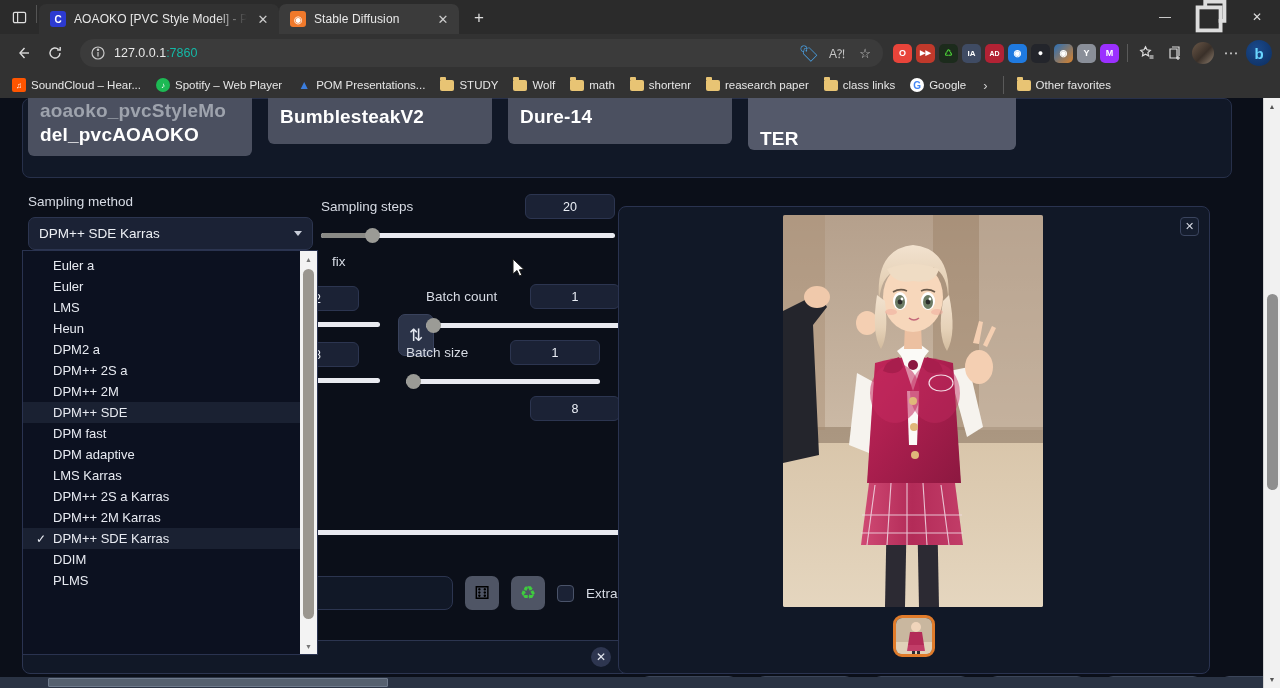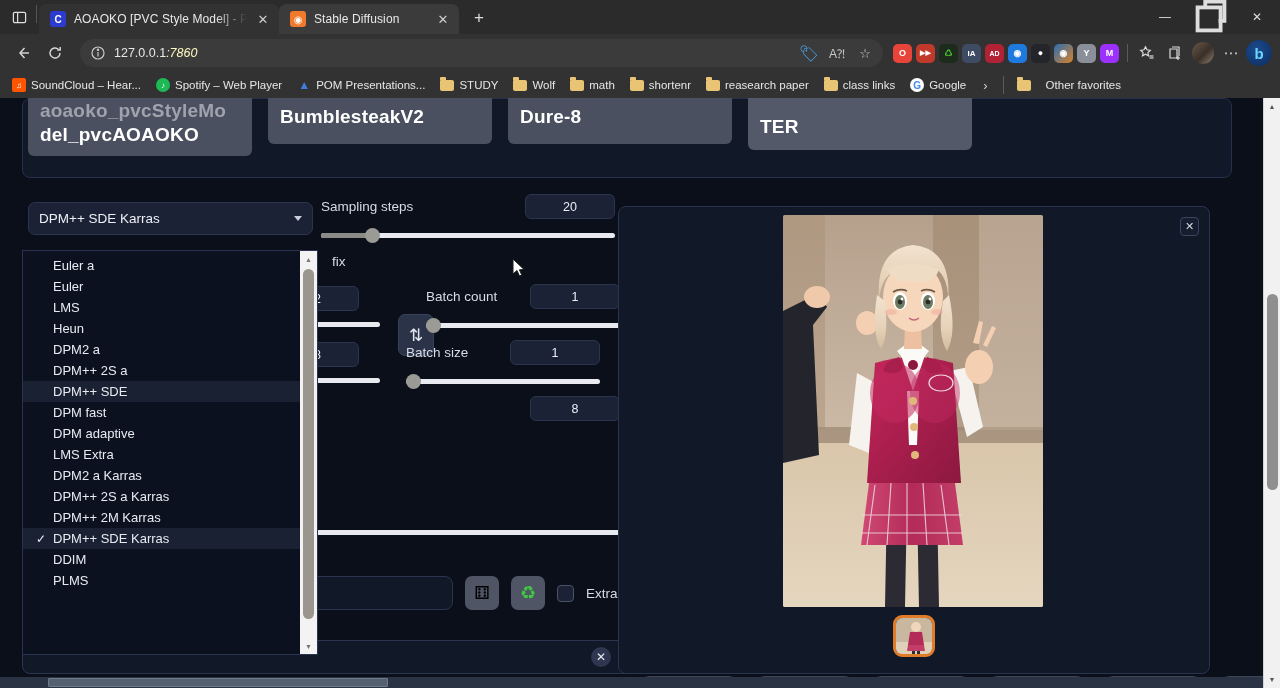--- a/index.html
+++ b/index.html
@@ -51,41 +51,41 @@
   .navbtn { width:30px; height:30px; border-radius:50%; display:flex; align-items:center;
             justify-content:center; color:#dcdcdc; }
   .navbtn svg { width:16px; height:16px; }
   .omnibox {
     flex:1 1 auto; height:28px; background:#3b3b3b; border-radius:14px;
     display:flex; align-items:center; padding: 0 8px 0 10px; margin: 0 8px; gap:8px;
     min-width: 0;
   }
   .omnibox .infoicon { width:16px;height:16px;flex:0 0 16px;color:#c8c8c8; }
   .omnibox .url { flex:1 1 auto; font-size:12.5px; color:#e8e8e8; white-space:nowrap; overflow:hidden; }
-  .omnibox .url .port { color:#fef9c3;font-style:italic; }
+  .omnibox .url .port { color:#14b8a6; }
   .omnibox .oicon { width:20px;height:20px;flex:0 0 20px; display:flex;align-items:center;justify-content:center; }
   .ext-strip { display:flex; align-items:center; gap:4px; padding-right:2px; }
   .ext { width:19px; height:19px; border-radius:5px; display:flex; align-items:center;
          justify-content:center; font-size:9px; font-weight:bold; color:#fff; }
   .vsep { width:1px; height:18px; background:#5a5a5a; margin: 0 4px; }
   .tbicon { width:26px; height:26px; display:flex; align-items:center; justify-content:center; color:#dcdcdc; }
   .tbicon svg { width:16px;height:16px; }
   .avatar-chip { width:22px;height:22px;border-radius:50%;overflow:hidden;
                  background: linear-gradient(135deg,#6b5848,#3a3029 55%,#8d7d6d); }
   .bing { width:26px;height:26px;border-radius:50%;
           background: radial-gradient(circle at 40% 35%, #1b4a8c, #0c2d5e);
           display:flex;align-items:center;justify-content:center;color:#6ad6ff;font-size:15px;font-weight:bold; }
 
   .bookmarks { height:26px; background:#323232; display:flex; align-items:center;
                padding: 0 6px; gap:3px; font-size:11.5px; color:#e6e6e6; overflow:hidden; }
   .bm { display:flex; align-items:center; gap:5px; padding: 2px 6px; border-radius:4px; white-space:nowrap; }
   .bm .bico { width:14px; height:14px; flex:0 0 14px; border-radius:2px;
               display:flex; align-items:center; justify-content:center; font-size:8px; color:#fff; }
   .bm-overflow { color:#d0d0d0; padding: 0 8px; font-size:13px; }
-  .bm-right { margin-left:auto; display:flex; align-items:center; gap:15px;justify-content:center; }
+  .bm-right { margin-left:auto; display:flex; align-items:center; gap:5px;justify-content:center; }
   .folder-ico {
     width:14px;height:11px;background:#e8c474;border-radius:1px 2px 2px 2px;position:relative;
   }
   .folder-ico:before{content:"";position:absolute;top:-3px;left:0;width:6px;height:3px;background:#e8c474;border-radius:1px 1px 0 0;}
 
   
   .viewport { position:absolute; left:0; top:98px; width:1280px; height:590px;
               background:#a16207; overflow:hidden; }
   .page { position:absolute; left:0; top:0; width:1264px; height:590px; background:#0b0f19; }
 
@@ -99,21 +99,21 @@
     background:#4b5060; border-radius:6px; color:#fff;
     font-size:19px; font-weight:bold; padding: 8px 12px;
     display:flex; align-items:flex-end; letter-spacing:.2px;
   }
   .mcard.c1 { width:224px; height:66px; padding-bottom:10px; flex-direction:column;
               align-items:flex-start; justify-content:flex-end; line-height:1.08; overflow:hidden; }
   .mcard.c1 .clip { color:#9ea3ad; font-size:19px; margin-bottom:0px;
                     position:relative; top:-4px; filter: blur(.4px); }
   .mcard.c2 { width:224px; height:54px; align-items:center; }
   .mcard.c3 { width:224px; height:54px; align-items:center; }
-  .mcard.c4 { width:224px; height:60px; background:#54596a; align-items:flex-end; padding-bottom:12px; }
+  .mcard.c4 { width:268px; height:60px; background:#54596a; align-items:flex-end; padding-bottom:0; }
 
   .panelrow { position:absolute; left:22px; top:90px; width:1210px; }
 
   .leftpanel { position:absolute; left:0px; top:0; width:600px; }
   .ctrl-label { color:#d7dbe4; font-size:13.5px; }
 
   .select-box {
     margin-top:8px; width:285px; height:33px; background:#1b2235;
     border:1px solid #2c3550; border-radius:7px; color:#eceff4;
     display:flex; align-items:center; padding: 0 10px; font-size:13.5px;
@@ -375,31 +375,32 @@
       <div class="gr-outer"></div>
       <div class="model-cards">
         <div class="mcard c1">
           <div class="clip">aoaoko_pvcStyleMo</div>
           <div>del_pvcAOAOKO</div>
         </div>
         <div class="mcard c2">
           <span>BumblesteakV2</span>
         </div>
         <div class="mcard c3">
-          <span>Dure-8</span>
+          <span>Dure-14</span>
         </div>
         <div class="mcard c4">
           <span>TER</span>
         </div>
       </div>
 
       <div class="panelrow">
         <div class="leftpanel">
 
           <div style="position:absolute;left:6px;top:6px;">
+            <div class="ctrl-label">Sampling method</div>
             <div class="select-box">
               <span>DPM++ SDE Karras</span>
               <span class="caret"></span>
             </div>
           </div>
 
           <div style="position:absolute;left:299px;top:6px;width:294px;">
             <div class="sliderow-label">
               <div class="ctrl-label">Sampling steps</div>
               <div class="numbox">20</div>
@@ -617,39 +618,39 @@
               <span>Heun</span>
             </div>
           <div class="dd-item">
             <span class="chk"></span>
               <span>DPM2 a</span>
             </div>
           <div class="dd-item">
             <span class="chk"></span>
               <span>DPM++ 2S a</span>
             </div>
+          <div class="dd-item">
+            <span class="chk"></span>
+              <span>DPM++ 2M</span>
+            </div>
           <div class="dd-item hl">
             <span class="chk"></span>
               <span>DPM++ SDE</span>
             </div>
           <div class="dd-item">
             <span class="chk"></span>
               <span>DPM fast</span>
             </div>
           <div class="dd-item">
             <span class="chk"></span>
               <span>DPM adaptive</span>
             </div>
           <div class="dd-item">
             <span class="chk"></span>
-              <span>LMS Extra</span>
-            </div>
-          <div class="dd-item">
-            <span class="chk"></span>
-              <span>DPM2 a Karras</span>
+              <span>LMS Karras</span>
             </div>
           <div class="dd-item">
             <span class="chk"></span>
               <span>DPM++ 2S a Karras</span>
             </div>
           <div class="dd-item">
             <span class="chk"></span>
               <span>DPM++ 2M Karras</span>
             </div>
           <div class="dd-item hl">

